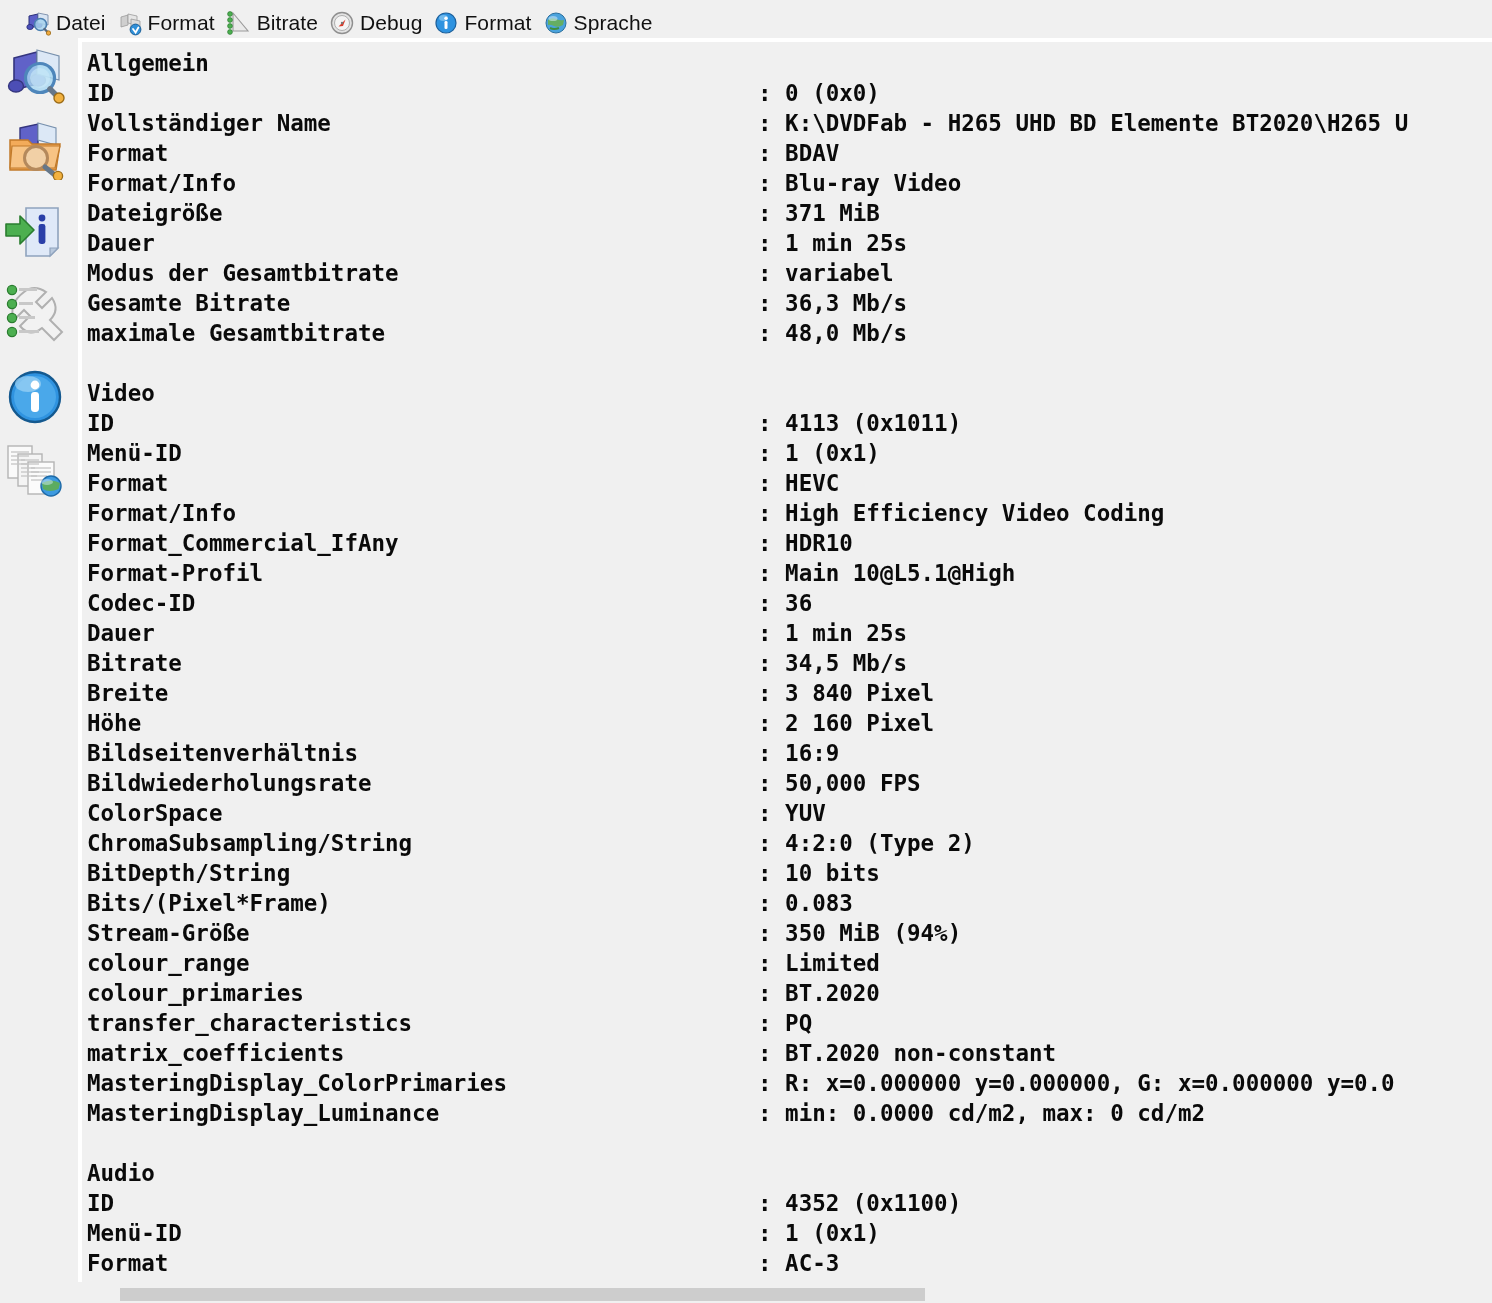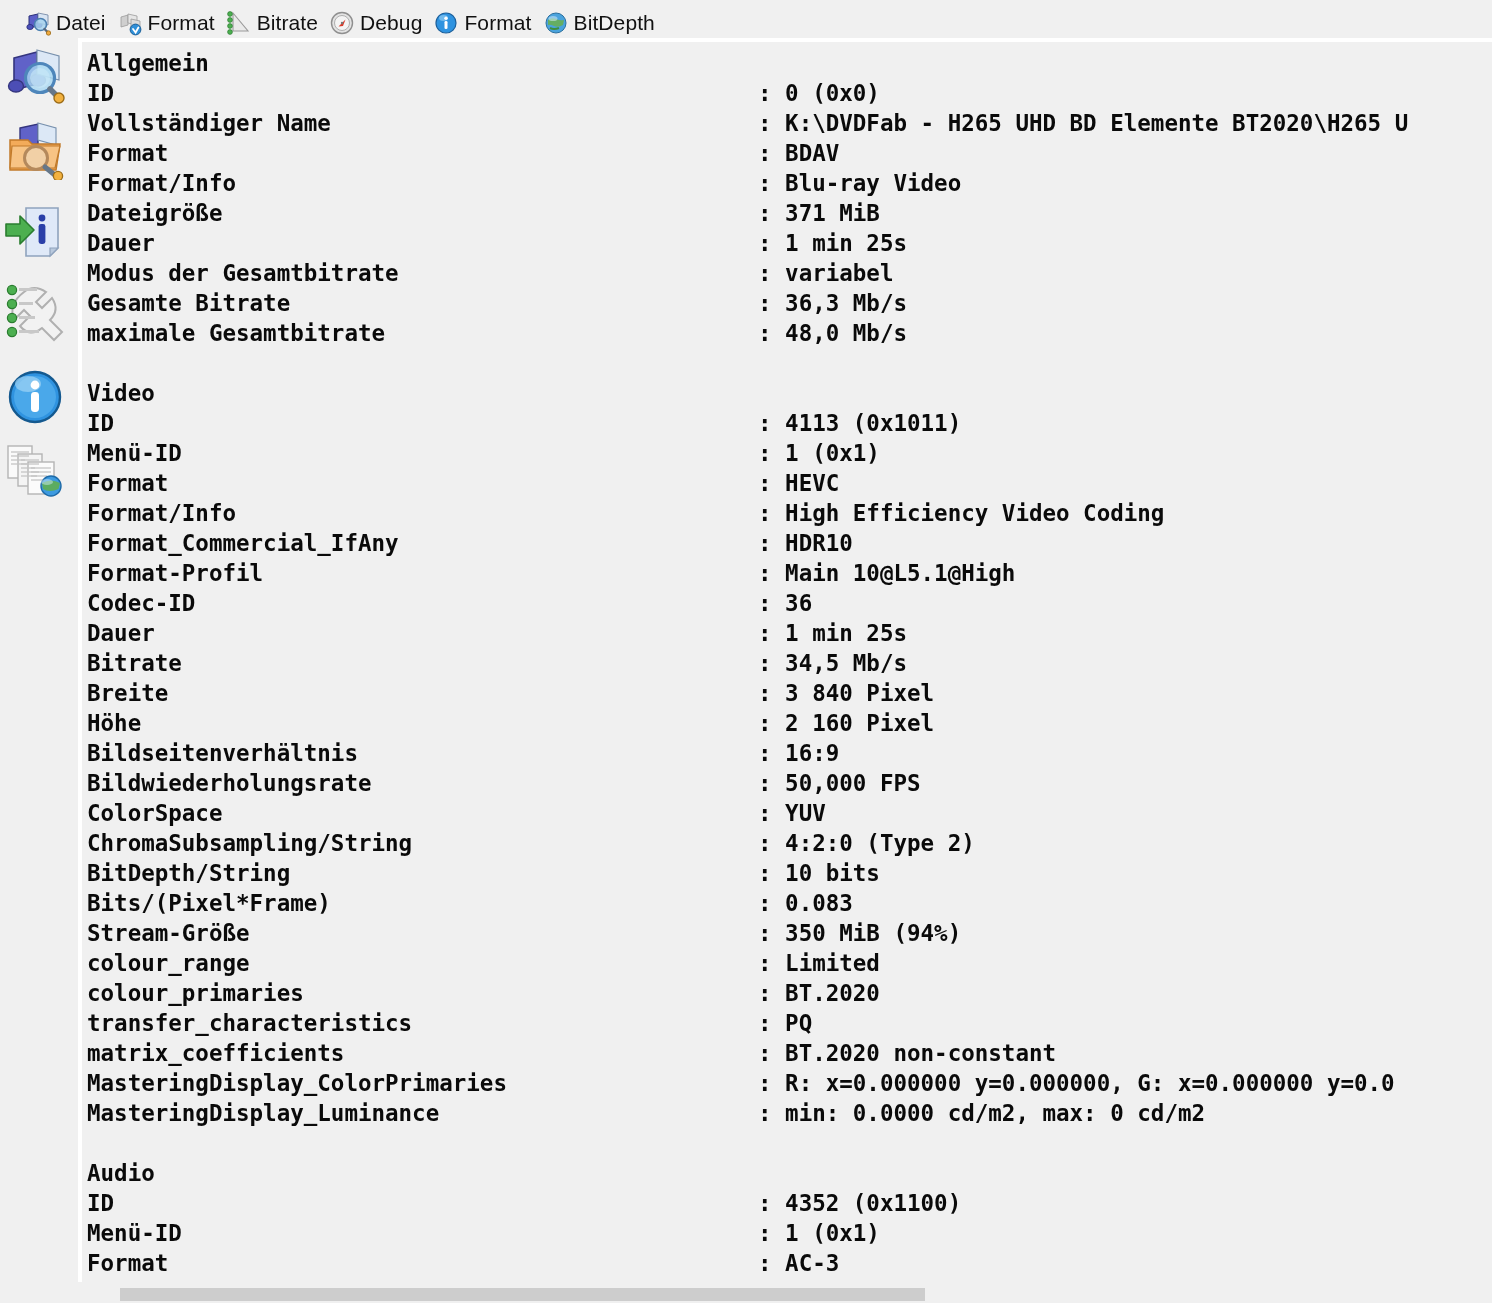--- a/index.html
+++ b/index.html
@@ -172,21 +172,21 @@
 
   <div class="menu-item">
     <span class="mi-icon">
       <svg class="ico-svg" viewBox="0 0 26 26">
         <circle cx="13" cy="13" r="10" fill="#4aa3dd" stroke="#2a6f9e" stroke-width="1"></circle>
         <path d="M5 10 q4 -3 8 -1 t8 1 l-1 5 q-5 3 -9 1 t-6 -1 Z" fill="#6ab04c" opacity=".85"></path>
         <path d="M7 18 q4 2 9 0" stroke="#3c8f3c" stroke-width="2" fill="none"></path>
         <ellipse cx="10" cy="8.5" rx="4.5" ry="2.6" fill="#cfe9f8" fill-opacity=".55"></ellipse>
       </svg>
     </span>
-    <span class="mi-label">BitDepth</span>
+    <span class="mi-label">Sprache</span>
   </div>
 </div>
 
 <div id="rail">
 
   <div class="rail-icon" style="top:4px">
     <span style="display:block;width:100%;height:100%">
       <svg class="ico-svg" viewBox="0 0 62 62">
         <path d="M10 14 L33 8 L33 40 L10 46 Z" fill="#6062c8" stroke="#34357e" stroke-width="1.6"></path>
         <ellipse cx="12" cy="42" rx="7.5" ry="6" fill="#4c4eb5" stroke="#34357e" stroke-width="1.4"></ellipse>

